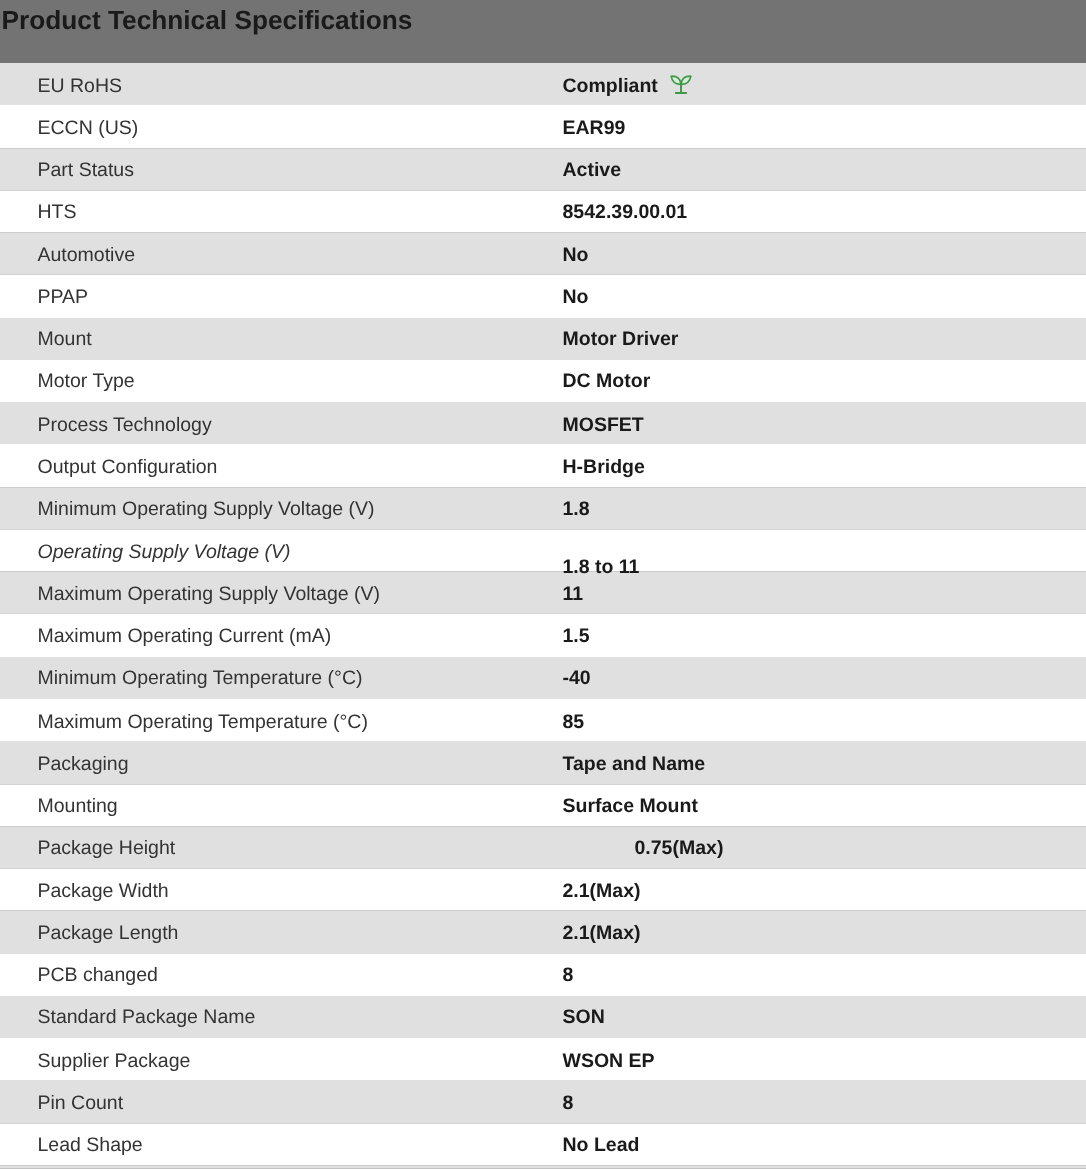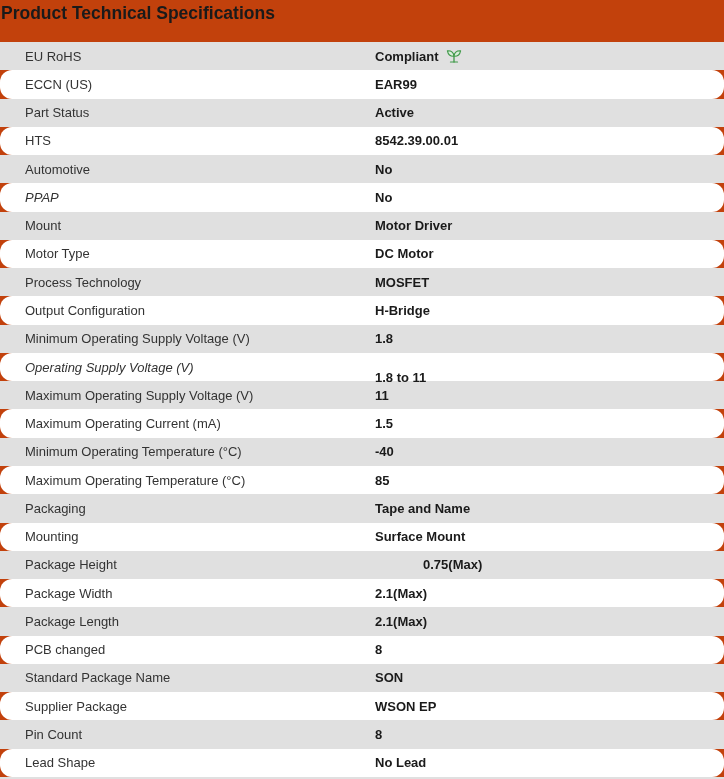--- a/index.html
+++ b/index.html
@@ -7,21 +7,21 @@
   body {
     width: 724px;
     height: 779px;
     overflow: hidden;
     font-family: "Liberation Sans", "DejaVu Sans", sans-serif;
   }
   .page {
     width: 724px;
     height: 779px;
     position: relative;
-    background: #c2410c;
+    background: #737373;
   }
   .page-title {
     position: absolute;
     top: 3px;
     left: 1px;
     font-size: 17.5px;
     font-weight: 700;
     color: #1a1a1a;
     letter-spacing: 0;
   }
@@ -31,21 +31,21 @@
     left: 0;
     width: 724px;
   }
   .row {
     width: 724px;
     height: 28.27px;
     display: flex;
     align-items: center;
   }
   .row.alt { background: var(--alt-bg, #e0e0e0); }
-  .row.plain { background: #ffffff; border-radius: 12px; }
+  .row.plain { background: #ffffff; }
   .cell.label {
     width: 375px;
     padding-left: 25px;
     font-size: 13px;
     font-weight: 400;
     color: #333333;
     white-space: nowrap;
   }
   .cell.value {
     flex: 1;
@@ -112,21 +112,21 @@
     </div>
   </div>
       <div class="row alt">
     <div class="cell label" style="color: rgb(51, 51, 51);">Automotive</div>
     <div class="cell value" style="color: rgb(26, 26, 26);">
       <span>No</span>
 
     </div>
   </div>
       <div class="row plain">
-    <div class="cell label" style="color: rgb(51, 51, 51); font-style: italic;">PPAP</div>
+    <div class="cell label" style="color: rgb(51, 51, 51);">PPAP</div>
     <div class="cell value" style="color: rgb(26, 26, 26);">
       <span>No</span>
 
     </div>
   </div>
       <div class="row alt">
     <div class="cell label" style="color: rgb(51, 51, 51);">Mount</div>
     <div class="cell value" style="color: rgb(26, 26, 26);">
       <span>Motor Driver</span>
 

